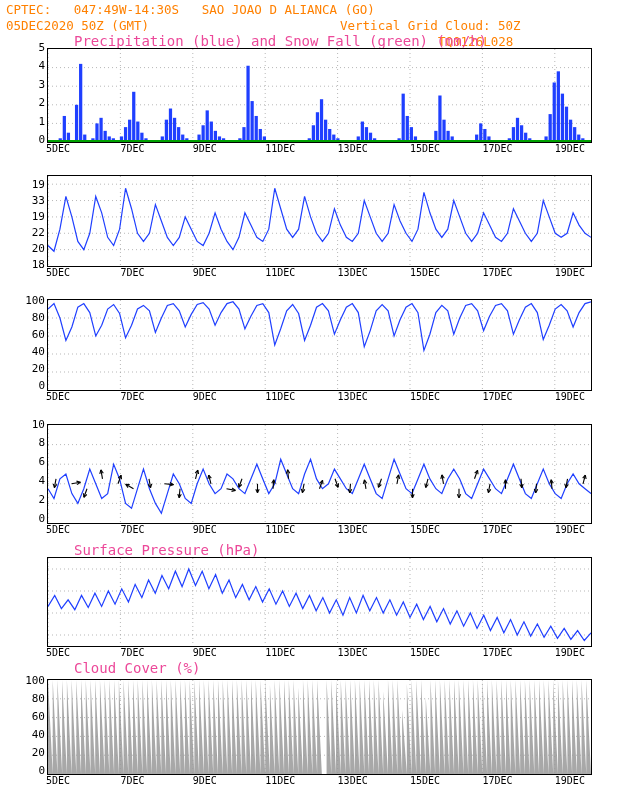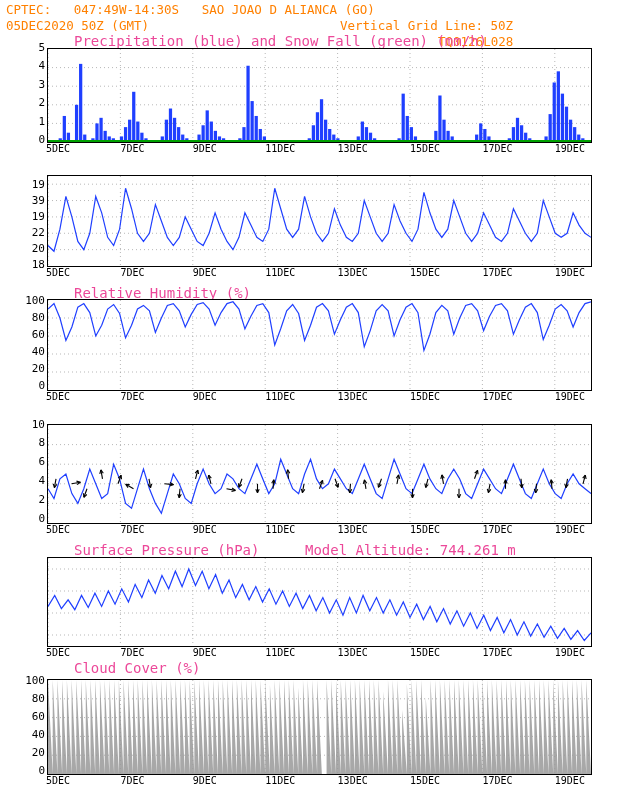--- a/index.html
+++ b/index.html
@@ -21,21 +21,21 @@
   .xlab{position:absolute;font-size:10px;color:#000;white-space:pre;font-family:"DejaVu Sans Mono",monospace;}
   .xaxisrow{position:absolute;left:0;width:618px;height:14px;}
 </style>
 </head>
 <body>
 
 <div id="page">
 
   <div class="hdr hdr-orange" style="left:6px;top:2px;">CPTEC:   047:49W-14:30S   SAO JOAO D ALIANCA (GO)</div>
   <div class="hdr hdr-orange" style="left:6px;top:18px;">05DEC2020 50Z (GMT)</div>
-  <div class="hdr hdr-orange" style="left:340px;top:18px;">Vertical Grid Line: 50Z</div>
+  <div class="hdr hdr-orange" style="left:340px;top:18px;">Vertical Grid Cloud: 50Z</div>
   <div class="hdr hdr-orange" style="left:438px;top:34px;">TQ0126L028</div>
 
   <div class="ptitle" style="left:74px;top:33px;">Precipitation (blue) and Snow Fall (green) (mm/h)</div>
   <div class="panel" style="top:48px;height:95px;">
     <div class="plotarea">
       <svg id="svg-precip" width="543" height="93">
           <line x1="0" y1="0" x2="0" y2="93" stroke="#999" stroke-width="0.7" stroke-dasharray="1,3"></line>
           <line x1="72.4" y1="0" x2="72.4" y2="93" stroke="#999" stroke-width="0.7" stroke-dasharray="1,3"></line>
           <line x1="144.8" y1="0" x2="144.8" y2="93" stroke="#999" stroke-width="0.7" stroke-dasharray="1,3"></line>
           <line x1="217.20000000000002" y1="0" x2="217.20000000000002" y2="93" stroke="#999" stroke-width="0.7" stroke-dasharray="1,3"></line>
@@ -179,38 +179,37 @@
           <line x1="0" y1="57.27272727272727" x2="543" y2="57.27272727272727" stroke="#999" stroke-width="0.7" stroke-dasharray="1,3"></line>
           <line x1="0" y1="40.909090909090914" x2="543" y2="40.909090909090914" stroke="#999" stroke-width="0.7" stroke-dasharray="1,3"></line>
           <line x1="0" y1="24.545454545454547" x2="543" y2="24.545454545454547" stroke="#999" stroke-width="0.7" stroke-dasharray="1,3"></line>
           <line x1="0" y1="8.181818181818187" x2="543" y2="8.181818181818187" stroke="#999" stroke-width="0.7" stroke-dasharray="1,3"></line>
           <polyline points="0.00,69.55 5.97,75.27 11.93,53.18 17.90,20.45 23.87,40.91 29.84,65.45 35.80,73.64 41.77,57.27 47.74,20.45 53.70,36.82 59.67,61.36 65.64,69.55 71.60,53.18 77.57,12.27 83.54,32.73 89.51,57.27 95.47,65.45 101.44,57.27 107.41,28.64 113.37,45.00 119.34,61.36 125.31,69.55 131.27,61.36 137.24,40.91 143.21,53.18 149.18,65.45 155.14,69.55 161.11,57.27 167.08,36.82 173.04,53.18 179.01,65.45 184.98,73.64 190.95,61.36 196.91,36.82 202.88,49.09 208.85,61.36 214.81,65.45 220.78,53.18 226.75,12.27 232.71,32.73 238.68,53.18 244.65,61.36 250.62,53.18 256.58,20.45 262.55,40.91 268.52,57.27 274.48,65.45 280.45,57.27 286.42,32.73 292.38,49.09 298.35,61.36 304.32,65.45 310.29,57.27 316.25,24.55 322.22,40.91 328.19,57.27 334.15,65.45 340.12,57.27 346.09,28.64 352.05,45.00 358.02,57.27 363.99,65.45 369.96,53.18 375.92,16.36 381.89,36.82 387.86,53.18 393.82,61.36 399.79,53.18 405.76,24.55 411.73,40.91 417.69,57.27 423.66,65.45 429.63,57.27 435.59,36.82 441.56,49.09 447.53,61.36 453.49,65.45 459.46,57.27 465.43,32.73 471.40,45.00 477.36,57.27 483.33,65.45 489.30,57.27 495.26,24.55 501.23,40.91 507.20,57.27 513.16,61.36 519.13,57.27 525.10,36.82 531.07,49.09 537.03,57.27 543.00,61.36" fill="none" stroke="#1f3fff" stroke-width="1.2"></polyline>
         </svg>
     </div>
   </div>
   <div class="yaxis" style="top:175px;height:92px;">
     <div class="ylab" style="top:3px;">19</div>
-    <div class="ylab" style="top:19px;">39</div>
+    <div class="ylab" style="top:19px;">33</div>
     <div class="ylab" style="top:35px;">19</div>
     <div class="ylab" style="top:51px;">22</div>
     <div class="ylab" style="top:67px;">20</div>
     <div class="ylab" style="top:83px;">18</div>
   </div>
   <div class="xaxisrow" style="top:267px;">
       <div class="xlab" style="left: 46px; top: 0px;">5DEC</div>
       <div class="xlab" style="left: 120.4px; top: 0px;">7DEC</div>
       <div class="xlab" style="left: 192.8px; top: 0px;">9DEC</div>
       <div class="xlab" style="left: 265.2px; top: 0px;">11DEC</div>
       <div class="xlab" style="left: 337.6px; top: 0px;">13DEC</div>
       <div class="xlab" style="left: 410px; top: 0px;">15DEC</div>
       <div class="xlab" style="left: 482.4px; top: 0px;">17DEC</div>
       <div class="xlab" style="left: 554.8px; top: 0px;">19DEC</div>
     </div>
 
-  <div class="ptitle" style="left:74px;top:285px;">Relative Humidity (%)</div>
   <div class="panel" style="top:299px;height:92px;">
     <div class="plotarea">
       <svg id="svg-rh" width="543" height="90">
           <line x1="0" y1="0" x2="0" y2="90" stroke="#999" stroke-width="0.7" stroke-dasharray="1,3"></line>
           <line x1="72.4" y1="0" x2="72.4" y2="90" stroke="#999" stroke-width="0.7" stroke-dasharray="1,3"></line>
           <line x1="144.8" y1="0" x2="144.8" y2="90" stroke="#999" stroke-width="0.7" stroke-dasharray="1,3"></line>
           <line x1="217.20000000000002" y1="0" x2="217.20000000000002" y2="90" stroke="#999" stroke-width="0.7" stroke-dasharray="1,3"></line>
           <line x1="289.6" y1="0" x2="289.6" y2="90" stroke="#999" stroke-width="0.7" stroke-dasharray="1,3"></line>
           <line x1="362" y1="0" x2="362" y2="90" stroke="#999" stroke-width="0.7" stroke-dasharray="1,3"></line>
           <line x1="434.40000000000003" y1="0" x2="434.40000000000003" y2="90" stroke="#999" stroke-width="0.7" stroke-dasharray="1,3"></line>
@@ -450,21 +449,20 @@
       <div class="xlab" style="left: 120.4px; top: 0px;">7DEC</div>
       <div class="xlab" style="left: 192.8px; top: 0px;">9DEC</div>
       <div class="xlab" style="left: 265.2px; top: 0px;">11DEC</div>
       <div class="xlab" style="left: 337.6px; top: 0px;">13DEC</div>
       <div class="xlab" style="left: 410px; top: 0px;">15DEC</div>
       <div class="xlab" style="left: 482.4px; top: 0px;">17DEC</div>
       <div class="xlab" style="left: 554.8px; top: 0px;">19DEC</div>
     </div>
 
   <div class="ptitle" style="left:74px;top:542px;">Surface Pressure (hPa)</div>
-  <div class="ptitle" style="left:305px;top:542px;">Model Altitude: 744.261 m</div>
   <div class="panel" style="top:557px;height:90px;">
     <div class="plotarea">
       <svg id="svg-pres" width="543" height="88">
           <line x1="0" y1="0" x2="0" y2="88" stroke="#999" stroke-width="0.7" stroke-dasharray="1,3"></line>
           <line x1="72.4" y1="0" x2="72.4" y2="88" stroke="#999" stroke-width="0.7" stroke-dasharray="1,3"></line>
           <line x1="144.8" y1="0" x2="144.8" y2="88" stroke="#999" stroke-width="0.7" stroke-dasharray="1,3"></line>
           <line x1="217.20000000000002" y1="0" x2="217.20000000000002" y2="88" stroke="#999" stroke-width="0.7" stroke-dasharray="1,3"></line>
           <line x1="289.6" y1="0" x2="289.6" y2="88" stroke="#999" stroke-width="0.7" stroke-dasharray="1,3"></line>
           <line x1="362" y1="0" x2="362" y2="88" stroke="#999" stroke-width="0.7" stroke-dasharray="1,3"></line>
           <line x1="434.40000000000003" y1="0" x2="434.40000000000003" y2="88" stroke="#999" stroke-width="0.7" stroke-dasharray="1,3"></line>

